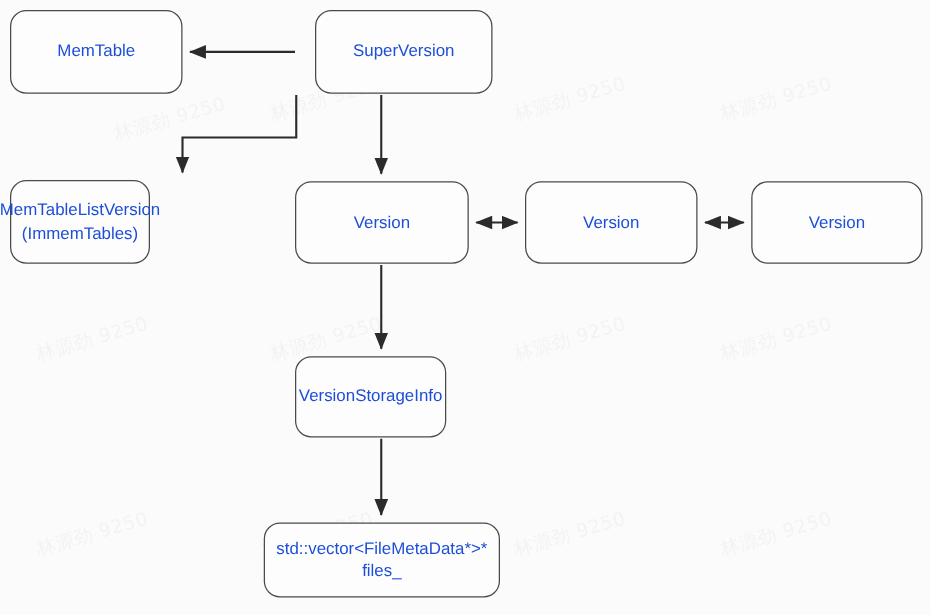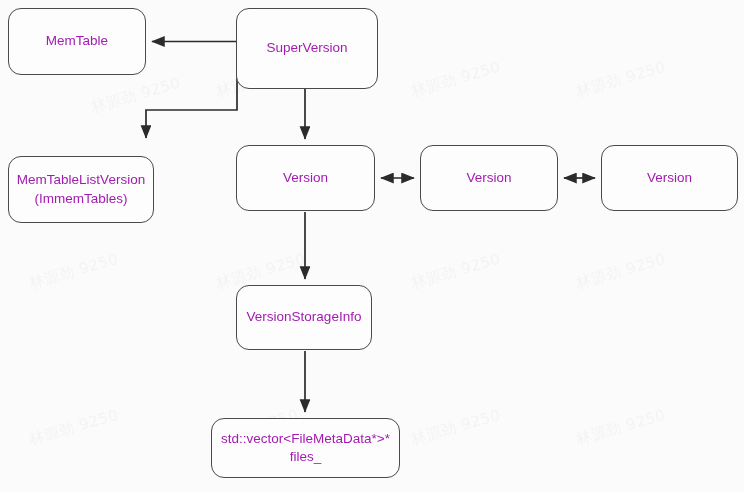--- a/index.html
+++ b/index.html
@@ -47,21 +47,21 @@
     position: absolute;
     z-index: 3;
     box-sizing: border-box;
     background: #fdfdfd;
     border: 1.6px solid #4a4a4a;
     border-radius: 13px;
     display: flex;
     align-items: center;
     justify-content: center;
     text-align: center;
-    color: #a21caf;
+    color: #1d4ed8;
     font-size: 13.5px;
     line-height: 1.35;
     padding: 2px 6px;
   }
   .node .label {
     display: block;
     white-space: pre-line;
   }
 </style>
 </head>
@@ -106,37 +106,37 @@
 
     <line x1="305" y1="212" x2="305" y2="279" stroke="#2b2b2b" stroke-width="1.7" marker-end="url(#ah)"></line>
 
     <line x1="305" y1="351" x2="305" y2="412" stroke="#2b2b2b" stroke-width="1.7" marker-end="url(#ah)"></line>
   </svg>
 
   <div id="nodes">
       <div class="node" style="left: 8px; top: 8px; width: 138px; height: 67px;">
         <span class="label">MemTable</span>
       </div>
-      <div class="node" style="left: 236px; top: 8px; width: 142px; height: 81px;">
+      <div class="node" style="left: 252px; top: 8px; width: 142px; height: 67px;">
         <span class="label">SuperVersion</span>
       </div>
-      <div class="node" style="left: 8px; top: 156px; width: 146px; height: 67px; text-align: center;">
+      <div class="node" style="left: 8px; top: 144px; width: 112px; height: 67px; text-align: center;">
         <span class="label">MemTableListVersion
 (ImmemTables)</span>
       </div>
       <div class="node" style="left: 236px; top: 145px; width: 139px; height: 66px;">
         <span class="label">Version</span>
       </div>
       <div class="node" style="left: 420px; top: 145px; width: 138px; height: 66px;">
         <span class="label">Version</span>
       </div>
       <div class="node" style="left: 601px; top: 145px; width: 137px; height: 66px;">
         <span class="label">Version</span>
       </div>
-      <div class="node" style="left: 236px; top: 285px; width: 136px; height: 65px; text-align: right;">
+      <div class="node" style="left: 236px; top: 285px; width: 121px; height: 65px; text-align: right;">
         <span class="label">VersionStorageInfo</span>
       </div>
       <div class="node" style="left: 211px; top: 418px; width: 189px; height: 60px;">
         <span class="label">std::vector&lt;FileMetaData*&gt;*
 files_</span>
       </div>
     </div>
 
 </div>
 

